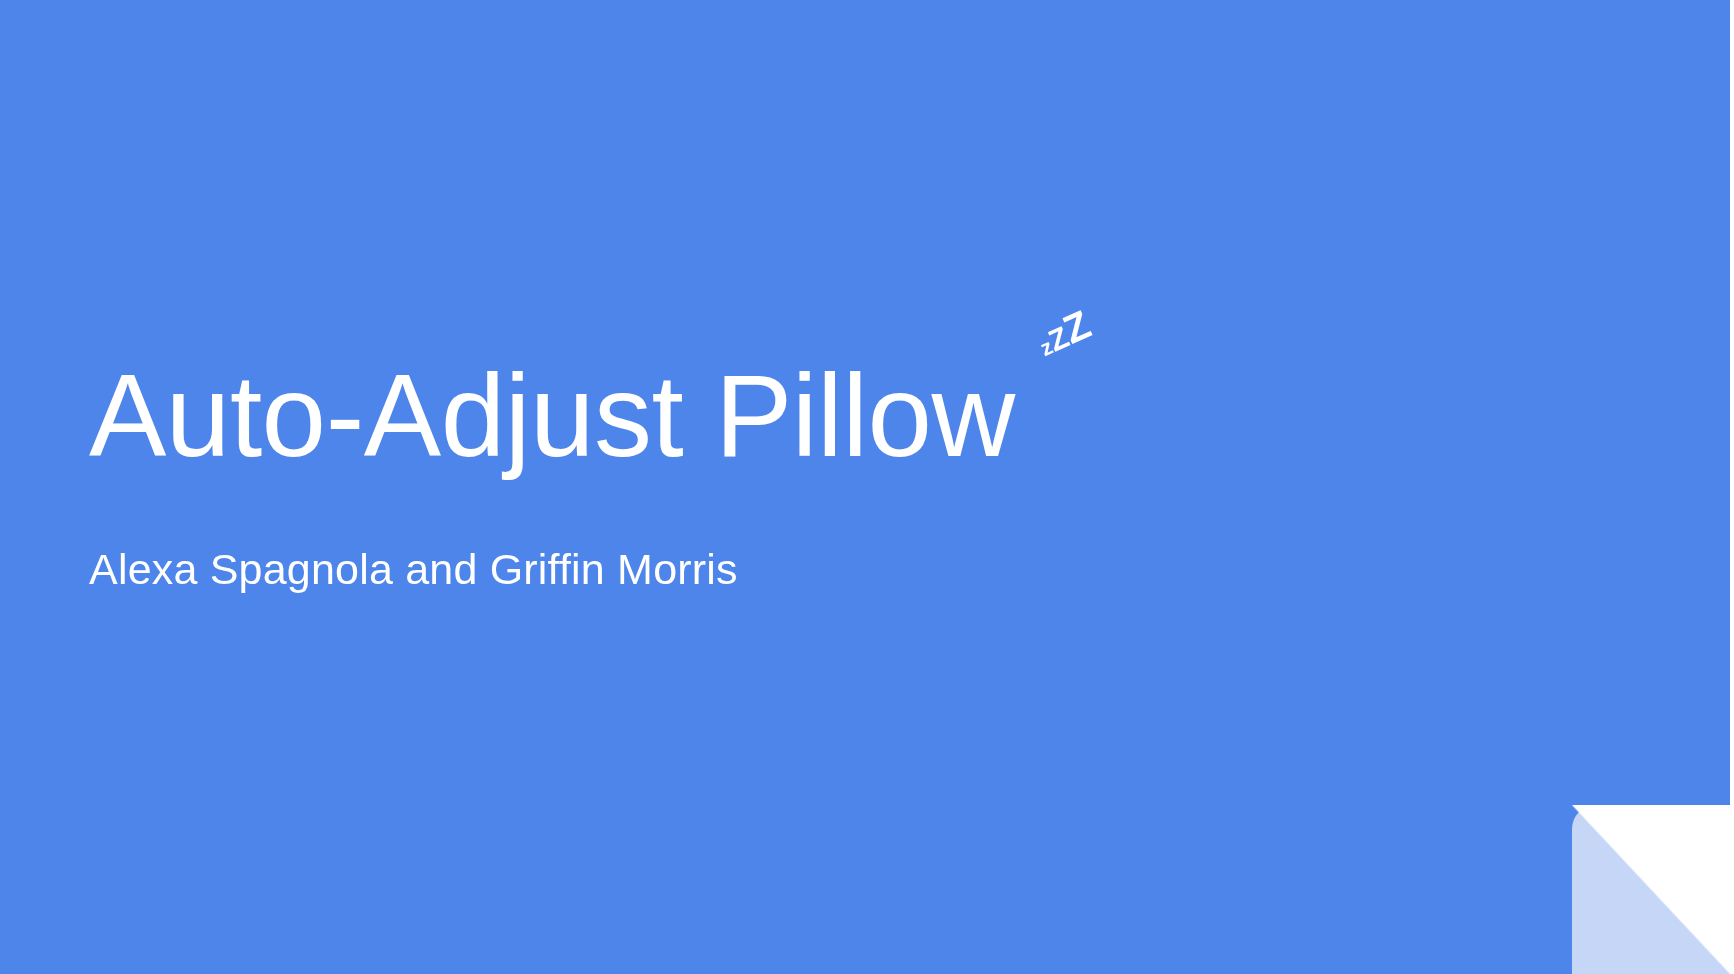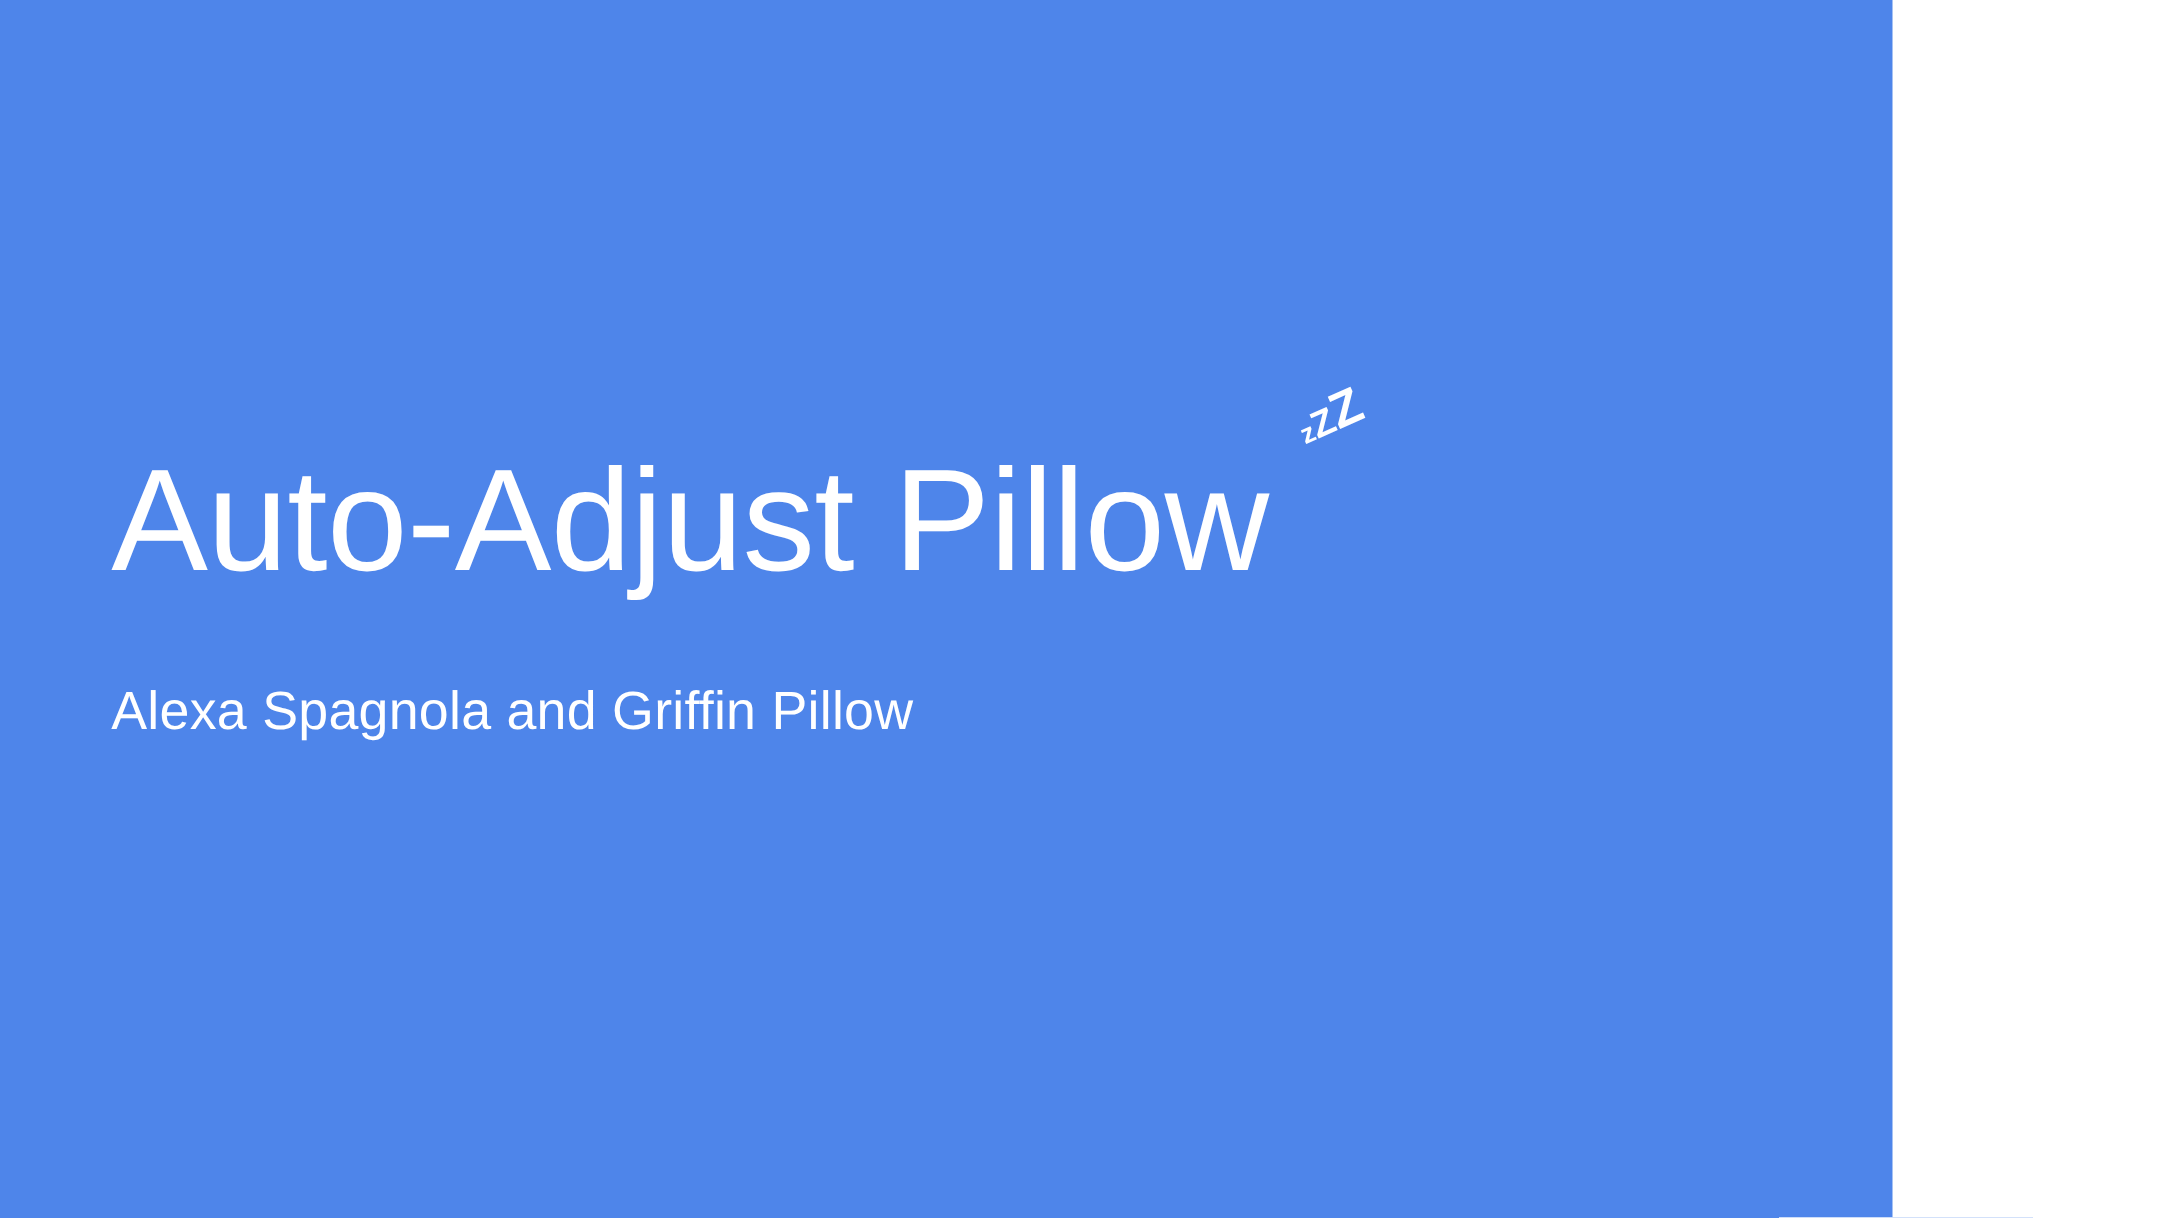--- a/index.html
+++ b/index.html
@@ -7,21 +7,21 @@
     margin: 0;
     padding: 0;
     background: #ffffff;
   }
   body {
     font-family: "Liberation Sans", sans-serif;
   }
 
   .slide {
     position: relative;
-    width: 1514px;
+    width: 1734px;
     height: 974px;
     overflow: hidden;
     background: #ffffff;
   }
 
   
   .slide-bg {
     position: absolute;
     left: 0;
     top: 0;
@@ -120,20 +120,20 @@
   <div class="text-block">
     <div class="title-row">
       <h1 class="slide-title">Auto-Adjust Pillow</h1>
     </div>
   </div>
 
   <div class="zzz-mark">
     <span class="z1">z</span><span class="z2">Z</span><span class="z3">Z</span>
   </div>
 
-  <p class="slide-subtitle">Alexa Spagnola and Griffin Pillow</p>
+  <p class="slide-subtitle">Alexa Spagnola and Griffin Morris</p>
 
   <div class="corner-fold">
     <div class="fold-sheet"></div>
     <div class="fold-cut"></div>
   </div>
 
 </div>
 
 </body></html>

